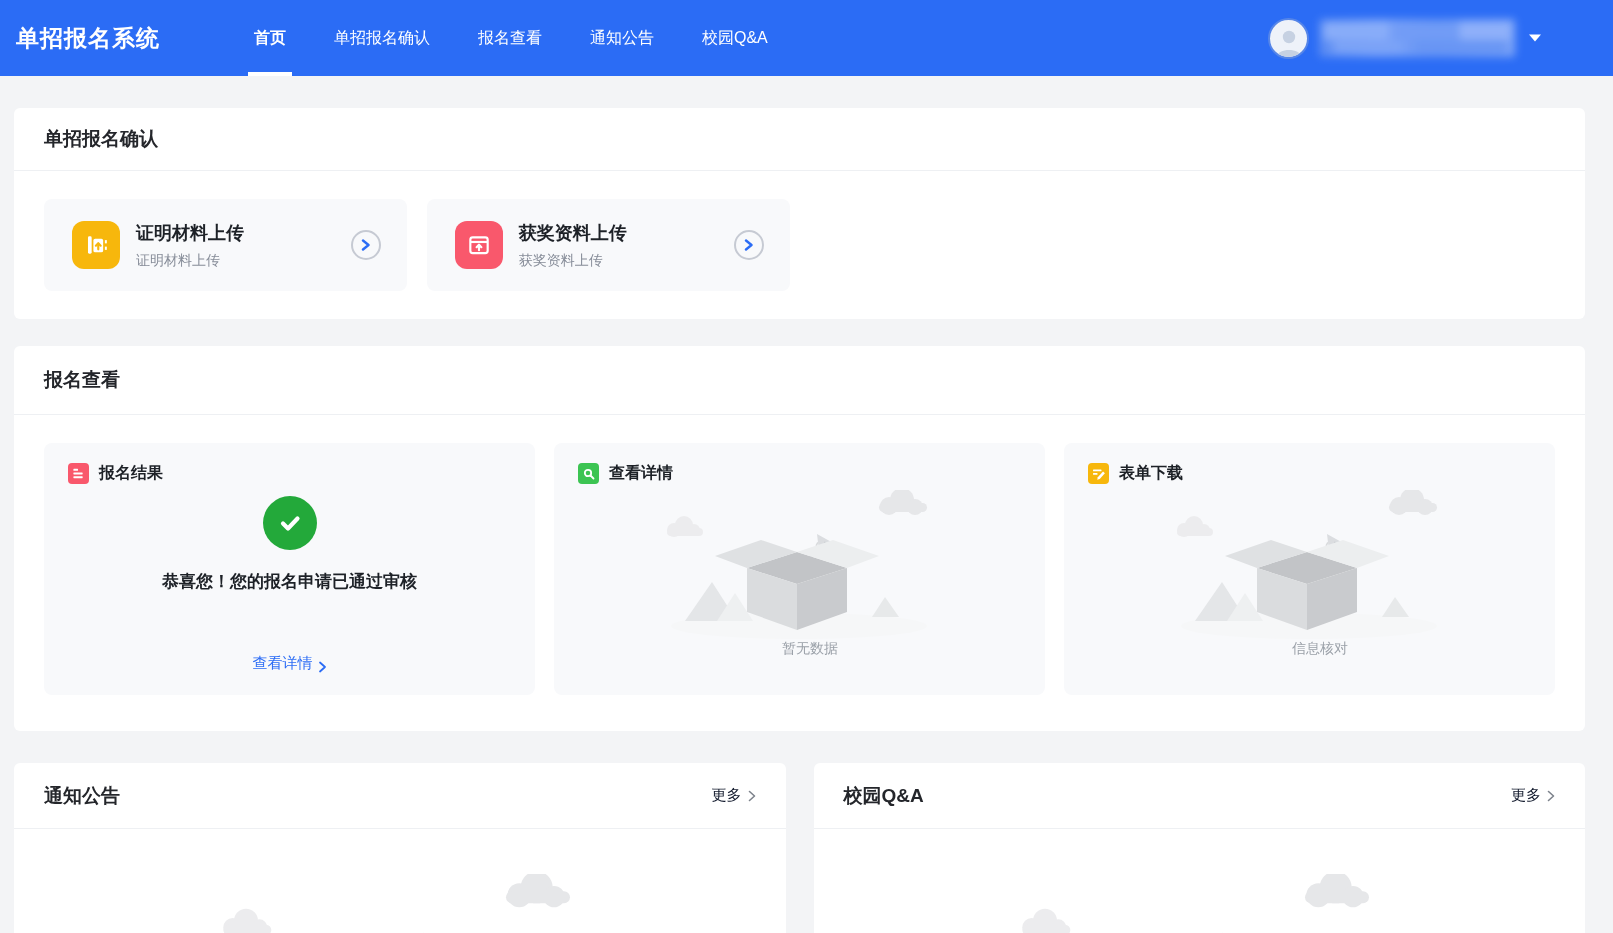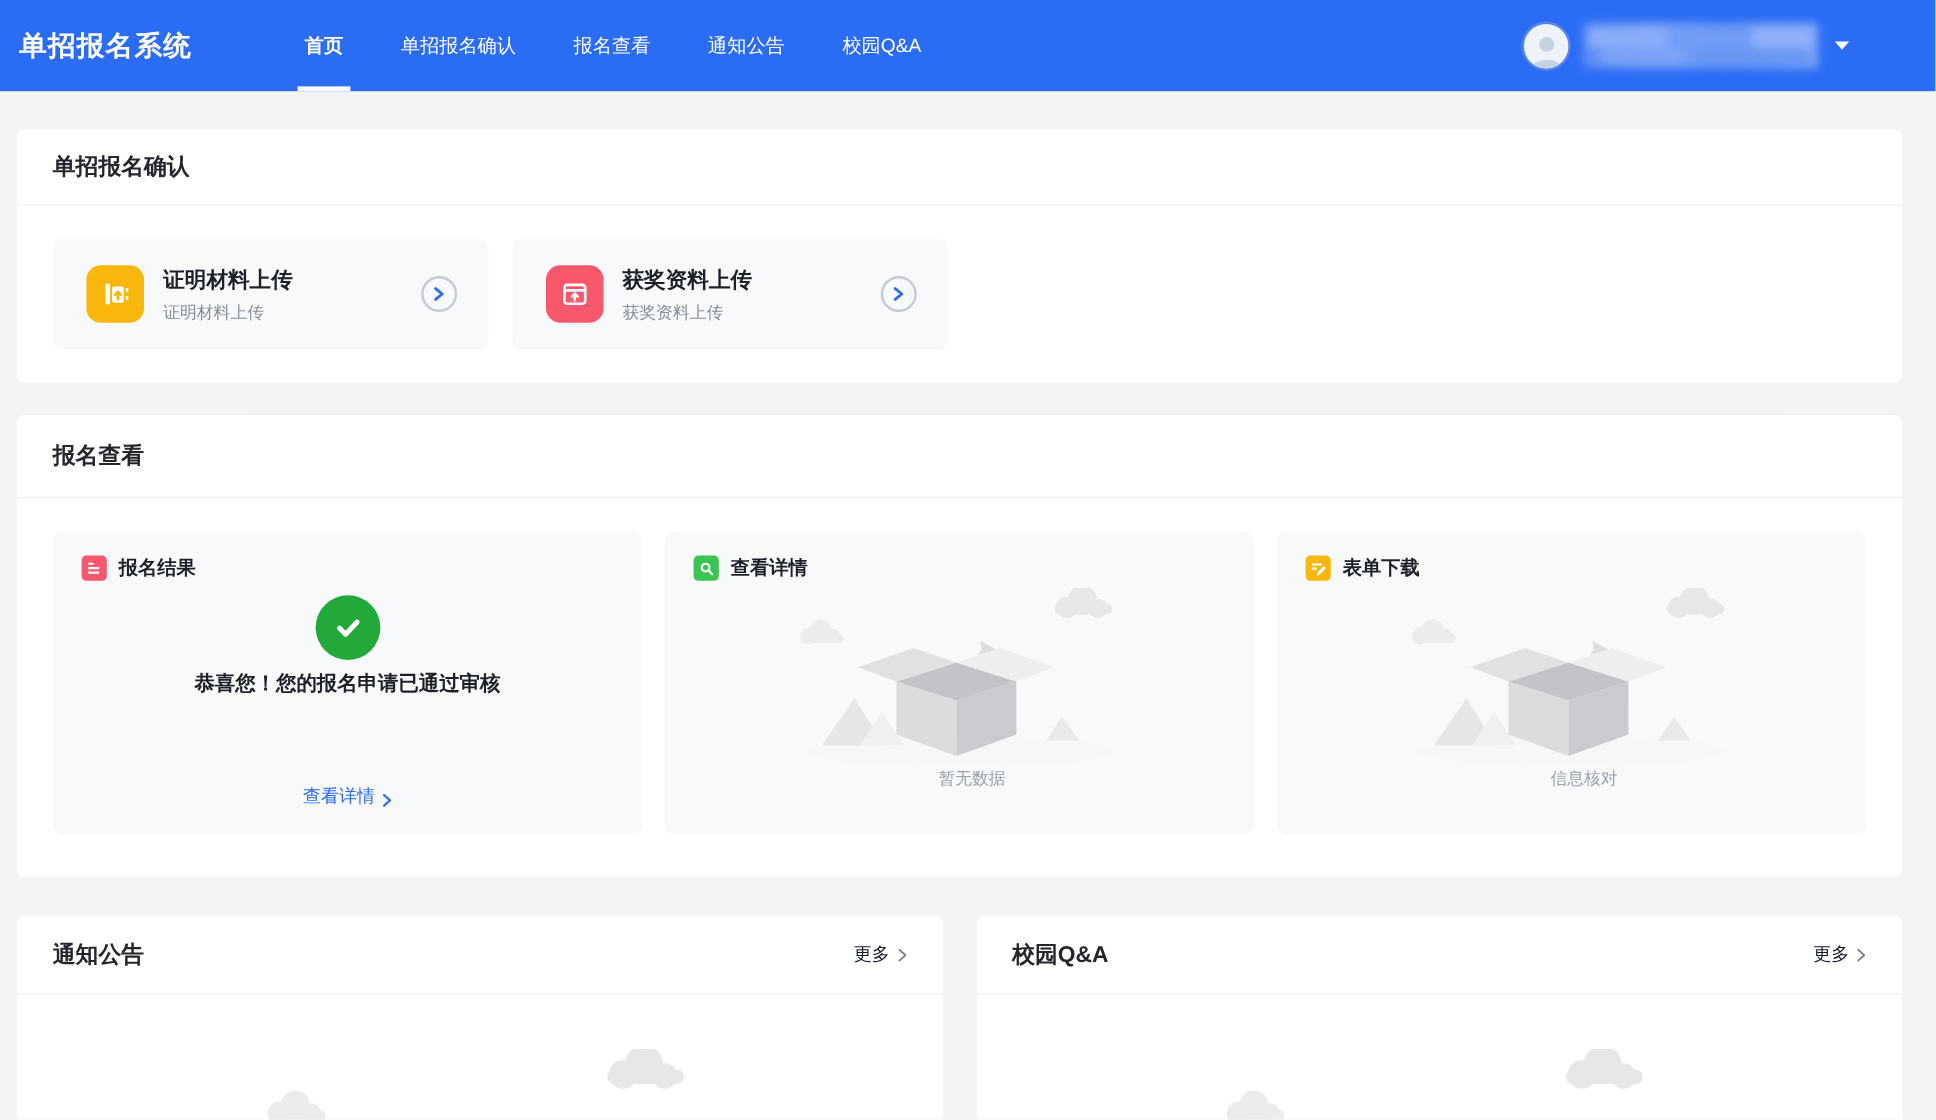--- a/index.html
+++ b/index.html
@@ -41,21 +41,21 @@
   .tcol .t{font-size:18px;font-weight:700;color:#1d2127;white-space:nowrap;}
   .tcol .s{font-size:14px;color:#878d99;margin-top:7px;white-space:nowrap;}
   .go{margin-left:auto;width:30px;height:30px;border-radius:50%;border:2px solid #c6cad3;background:transparent;display:flex;align-items:center;justify-content:center;cursor:pointer;padding:0;flex:none;}
   
   .cards3{display:grid;grid-template-columns:repeat(3,1fr);gap:19px;padding:28px 30px 36px;}
   .view-card{height:252px;background:#f8f9fb;border-radius:8px;padding:20px 24px;box-sizing:border-box;display:flex;flex-direction:column;align-items:center;}
   .vhead{align-self:flex-start;display:flex;align-items:flex-end;gap:10px;}
   .mini-icon{width:21px;height:21px;border-radius:4px;display:flex;align-items:center;justify-content:center;flex:none;}
   .vtitle{font-size:16px;font-weight:700;color:#1d2127;}
   .check-circle{width:54px;height:54px;border-radius:50%;background:#23A93A;margin-top:12px;display:flex;align-items:center;justify-content:center;}
-  .msg{font-size:17px;font-weight:700;color:#1d2127;margin-top:8px;}
+  .msg{font-size:17px;font-weight:700;color:#1d2127;margin-top:20px;}
   .detail-link{margin-top:auto;margin-bottom:2px;color:#2B6CF5;font-size:15px;display:flex;align-items:flex-end;gap:5px;cursor:pointer;text-decoration:none;}
   .illust{margin-top:6px;}
   .empty-cap{font-size:14px;color:#9aa0a8;margin-top:0px;margin-left:21px;}
   
   .bottom-row{display:flex;gap:28px;margin:32px 28px 0 14px;}
   .bpanel{flex:1;height:430px;background:#fff;border-radius:6px;}
   .bpanel .panel-head{height:65px;}
   .more{display:flex;align-items:center;gap:6px;color:#0f172a;font-size:15px;cursor:pointer;text-decoration:none;}
   .bcontent{display:flex;justify-content:center;}
   .illust-big{margin-top:45px;}

